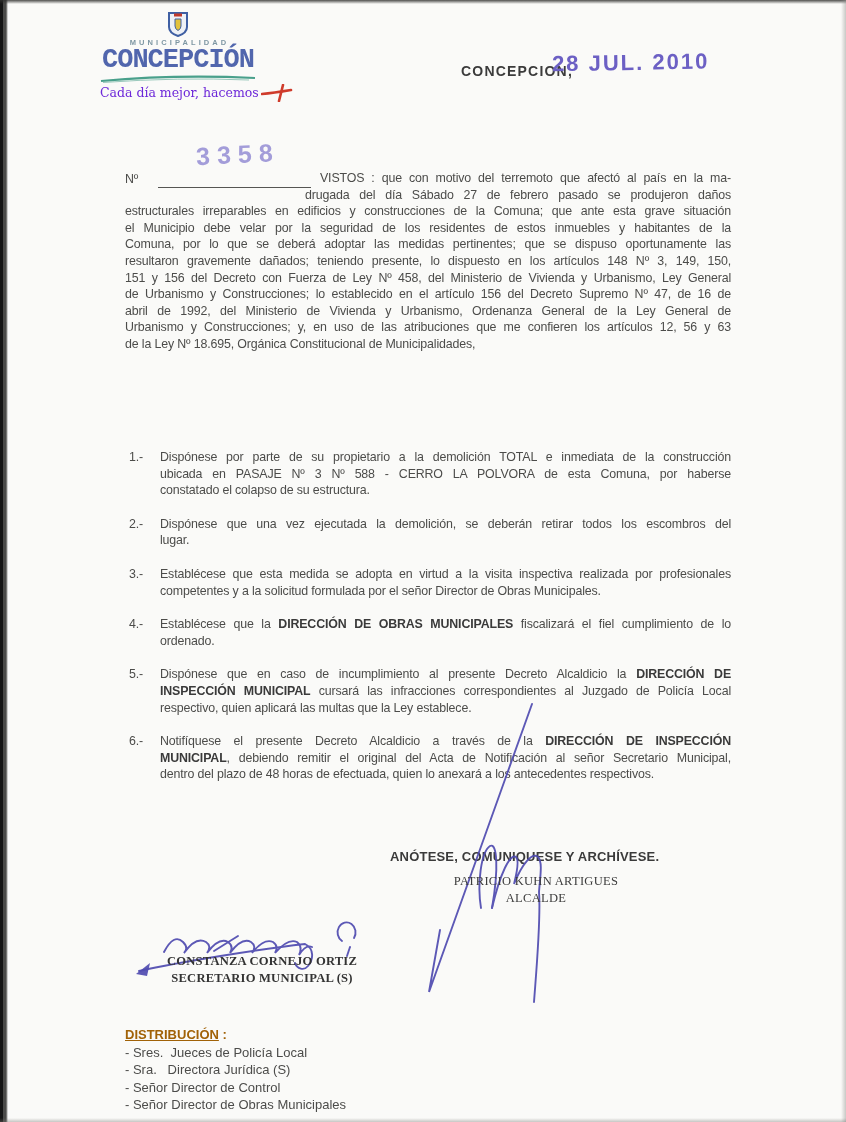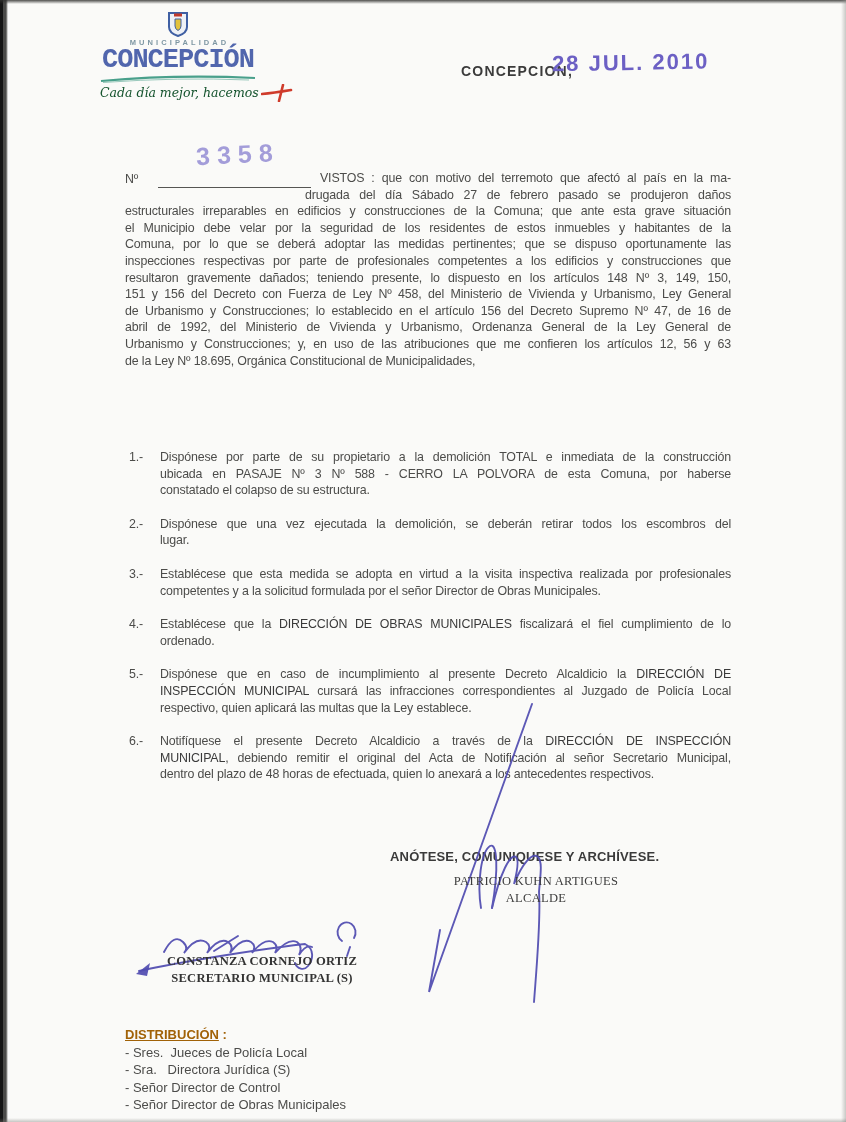--- a/index.html
+++ b/index.html
@@ -18,22 +18,22 @@
   .edge-bottom{position:absolute;left:0;bottom:0;width:100%;height:4px;
     background:linear-gradient(to top,rgba(120,120,116,.4),rgba(120,120,116,0));}
 
   
   .logo{position:absolute;left:92px;top:12px;width:172px;text-align:center;}
   .crest{display:block;margin:0 auto 1px auto;}
   .muni{font-size:7.5px;letter-spacing:3.1px;color:#7e97a3;font-weight:bold;margin-left:3px;}
   .conce{font-family:Liberation Mono, monospace;font-size:27px;line-height:27px;
     color:#5166ad;letter-spacing:-1px;font-weight:bold;}
   .swoosh{display:block;margin:0 auto;}
-  .tagline{font-family:"DejaVu Serif",serif;font-style:italic;font-size:12.5px;
-    color:#14532d;white-space:nowrap;text-align:left;margin-left:8px;margin-top:1px;}
+  .tagline{font-family:"DejaVu Serif",serif;font-size:12.5px;
+    color:#6d28d9;white-space:nowrap;text-align:left;margin-left:8px;margin-top:1px;}
   .pluscross{vertical-align:middle;margin-left:2px;}
 
   
   .place{position:absolute;left:461px;top:63px;font-size:14px;font-weight:bold;
     letter-spacing:1.2px;color:#3b3b3b;}
   .datestamp{position:absolute;left:552px;top:50px;font-size:22px;font-weight:bold;
     letter-spacing:2px;color:#6c60c4;transform:rotate(-1deg);}
 
   
   .no-label{position:absolute;left:125px;top:171px;font-size:13px;color:#4c4c4a;}
@@ -42,21 +42,21 @@
   .no-stamp{position:absolute;left:196px;top:140px;font-size:25px;color:#958dd4;
     letter-spacing:7px;transform:rotate(-3deg);font-weight:bold;opacity:.85;}
 
   
   .doc-text{font-size:12.4px;line-height:16.6px;letter-spacing:-0.15px;color:#4c4c4a;}
   .vistos{position:absolute;left:125px;top:170px;width:606px;}
   .vline{display:block;}
   .just{text-align:justify;text-align-last:justify;}
   .v1{margin-left:195px;}
   .v2{margin-left:180px;}
-  .bold-run{font-weight:normal;color:#3a3a3a;}
+  .bold-run{font-weight:bold;color:#3a3a3a;}
 
   .decreto{position:absolute;left:125px;top:415px;width:606px;text-align:center;
     font-size:15px;font-weight:bold;letter-spacing:7px;color:#303030;}
 
   .items{position:absolute;left:125px;top:449px;width:606px;}
   .item{position:relative;margin-bottom:17px;}
   .item-num{position:absolute;left:4px;top:0;}
   .item-lines{padding-left:35px;}
 
   .closing{position:absolute;left:390px;top:849px;font-size:13px;font-weight:bold;
@@ -108,21 +108,20 @@
   <div class="no-label doc-text">Nº</div>
   <div class="no-underline"></div>
   <div class="no-stamp">3358</div>
 
   <div class="vistos doc-text">
     <div class="vline v1 just">VISTOS : que con motivo del terremoto que afectó al país en la ma-</div>
     <div class="vline v2 just">drugada del día Sábado 27 de febrero pasado se produjeron daños</div>
     <div class="vline just">estructurales irreparables en edificios y construcciones de la Comuna; que ante esta grave situación</div>
     <div class="vline just">el Municipio debe velar por la seguridad de los residentes de estos inmuebles y habitantes de la</div>
     <div class="vline just">Comuna, por lo que se deberá adoptar las medidas pertinentes; que se dispuso oportunamente las</div>
-    <div class="vline just">inspecciones respectivas por parte de profesionales competentes a los edificios y construcciones que</div>
     <div class="vline just">resultaron gravemente dañados; teniendo presente, lo dispuesto en los artículos 148 Nº 3, 149, 150,</div>
     <div class="vline just">151 y 156 del Decreto con Fuerza de Ley Nº 458, del Ministerio de Vivienda y Urbanismo, Ley General</div>
     <div class="vline just">de Urbanismo y Construcciones; lo establecido en el artículo 156 del Decreto Supremo Nº 47, de 16 de</div>
     <div class="vline just">abril de 1992, del Ministerio de Vivienda y Urbanismo, Ordenanza General de la Ley General de</div>
     <div class="vline just">Urbanismo y Construcciones; y, en uso de las atribuciones que me confieren los artículos 12, 56 y 63</div>
     <div class="vline">de la Ley Nº 18.695, Orgánica Constitucional de Municipalidades,</div>
   </div>
 
 
   <div class="items doc-text">

